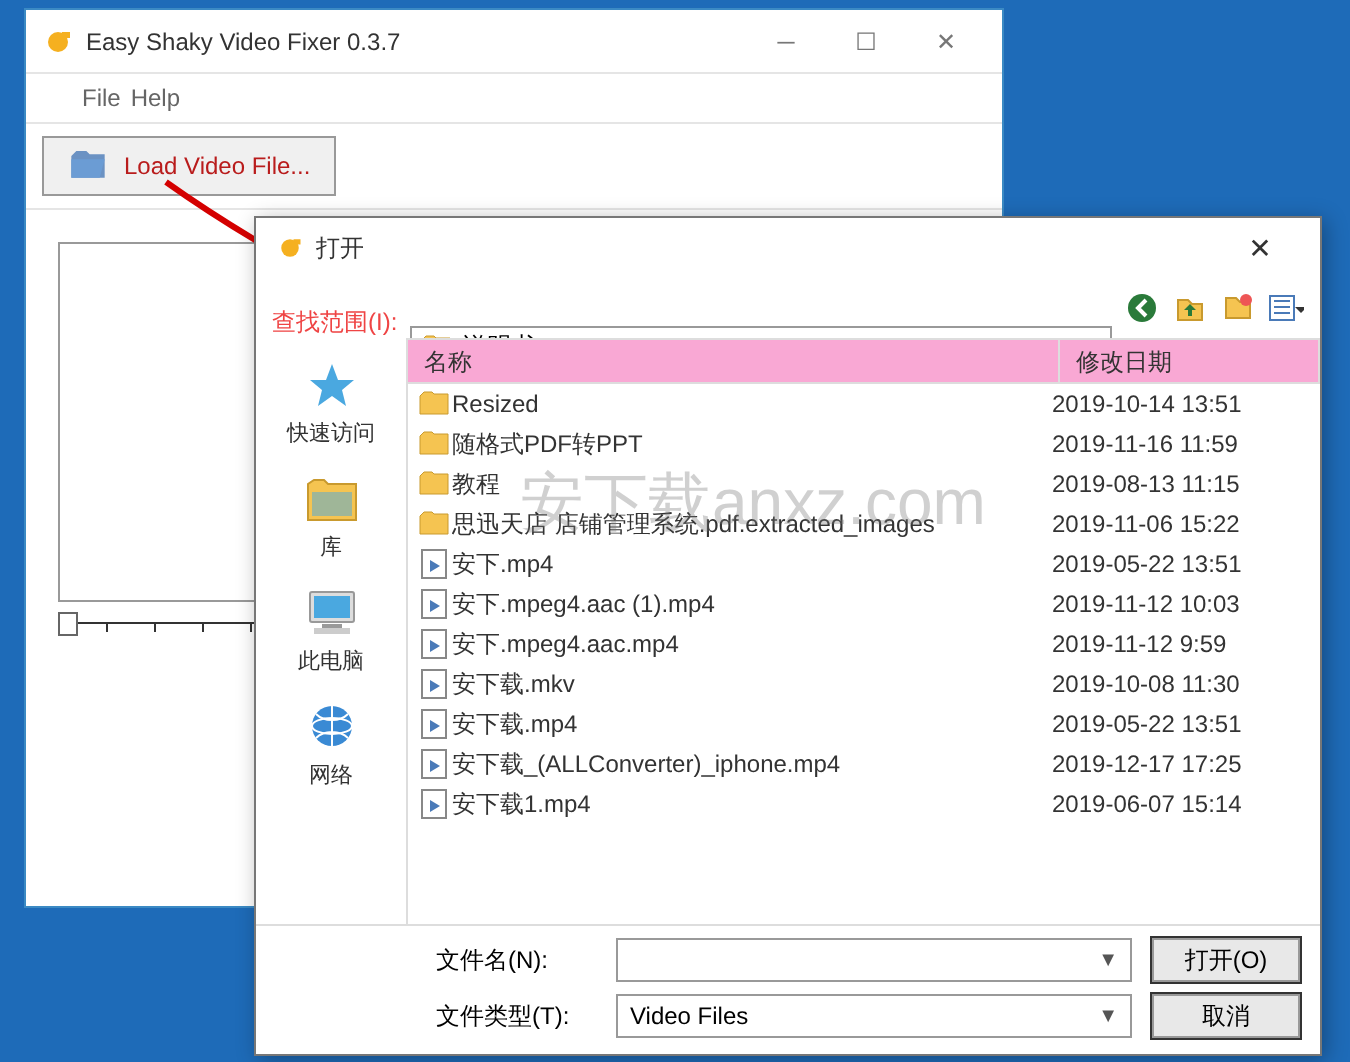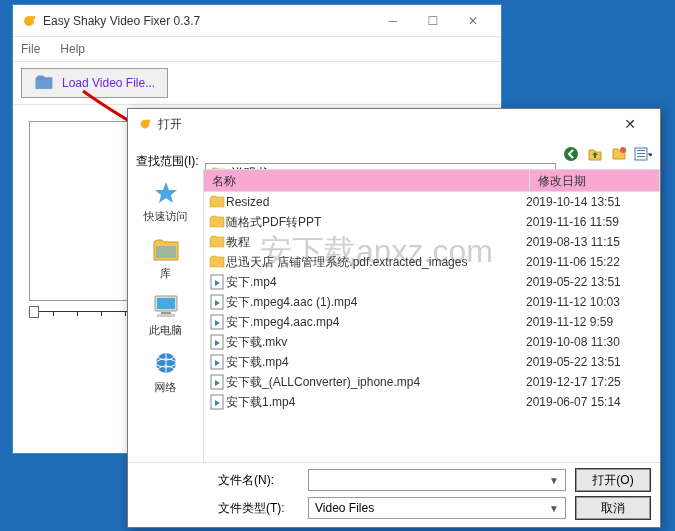--- a/index.html
+++ b/index.html
@@ -5,44 +5,44 @@
 * { box-sizing: border-box; margin: 0; padding: 0; font-family: "Microsoft YaHei", "Segoe UI", sans-serif; }
 body { width: 675px; height: 531px; background: #1e6bb8; overflow: hidden; position: relative; }
 
 
 .app-window { position: absolute; left: 12px; top: 4px; width: 490px; height: 450px; background: #fff; border: 1px solid #3b8ac4; }
 .app-titlebar { height: 32px; background: #fff; display: flex; align-items: center; padding: 0 8px; border-bottom: 1px solid #e5e5e5; }
 .app-titlebar .icon { width: 16px; height: 16px; margin-right: 6px; }
 .app-title { font-size: 12px; color: #333; flex: 1; }
 .winctrl { display: flex; gap: 0; }
 .winctrl span { width: 40px; height: 28px; display: flex; align-items: center; justify-content: center; color: #777; font-size: 12px; }
-.app-menubar { height: 24px; display: flex; align-items: center; padding: 0 8px; gap: 20px; font-size: 12px; color: #666; }
+.app-menubar { height: 24px; display: flex; align-items: center; padding: 0 8px; gap: 5px; font-size: 12px; color: #666; margin-left: 20px; }
 .app-toolbar { height: 44px; padding: 6px 8px; border-top: 1px solid #e5e5e5; border-bottom: 1px solid #e5e5e5; display: flex; }
-.load-btn { display: flex; align-items: center; gap: 8px; border: 1px solid #999; background: #f0f0f0; padding: 4px 12px; font-size: 12px; color: #6d28d9; }
+.load-btn { display: flex; align-items: center; gap: 8px; border: 1px solid #999; background: #f0f0f0; padding: 4px 12px; font-size: 12px; color: #b91c1c; }
 .load-icon { width: 20px; height: 20px; }
 .app-body { padding: 16px; }
 .preview-box { width: 120px; height: 180px; border: 1px solid #999; background: #fff; }
 .slider-track { width: 120px; height: 20px; margin-top: 10px; position: relative; border-top: 1px solid #333; }
 .slider-tick { position: absolute; top: 0; width: 1px; height: 4px; background: #333; }
 .slider-thumb { position: absolute; left: 0; top: -6px; width: 10px; height: 12px; background: #fff; border: 1px solid #666; }
 
 
 .arrow { position: absolute; left: 78px; top: 86px; pointer-events: none; }
 
 
 .watermark { position: absolute; left: 260px; top: 230px; font-size: 32px; color: rgba(120,120,120,0.35); font-weight: 300; pointer-events: none; z-index: 50; }
 
 
 .dialog { position: absolute; left: 127px; top: 108px; width: 534px; height: 420px; background: #fff; border: 1px solid #777; box-shadow: 2px 2px 10px rgba(0,0,0,0.3); display: flex; flex-direction: column; }
 .dlg-titlebar { height: 30px; display: flex; align-items: center; padding: 0 10px; background: #fff; }
 .dlg-titlebar .icon { width: 14px; height: 14px; margin-right: 6px; }
 .dlg-title { font-size: 12px; color: #333; flex: 1; }
 .dlg-close { width: 40px; height: 26px; display: flex; align-items: center; justify-content: center; font-size: 14px; color: #333; }
 .dlg-lookup { height: 30px; display: flex; align-items: center; padding: 0 8px; gap: 6px; font-size: 12px; }
-.lookup-lbl { color: #000000; margin-top: 14px; }
+.lookup-lbl { color: #ef4444; margin-top: 14px; }
 .lookup-combo { flex: 1; display: flex; align-items: center; border: 1px solid #999; height: 22px; padding: 0 4px; gap: 6px; background: #fff; margin-top: 39px; }
 .lookup-combo .folder-icon { width: 16px; height: 14px; }
 .lookup-combo .txt { flex: 1; font-size: 12px; }
 .lookup-combo .chev { font-size: 10px; color: #555; }
 .lookup-icons { display: flex; gap: 6px; align-items: center; }
 .lookup-icons span { width: 18px; height: 18px; display: flex; align-items: center; justify-content: center; }
 
 .dlg-body { flex: 1; display: flex; min-height: 0; }
 .places { width: 76px; border-right: 1px solid #ddd; display: flex; flex-direction: column; align-items: center; padding: 6px 0; gap: 4px; }
 .place { display: flex; flex-direction: column; align-items: center; gap: 2px; padding: 4px 0; width: 100%; }

